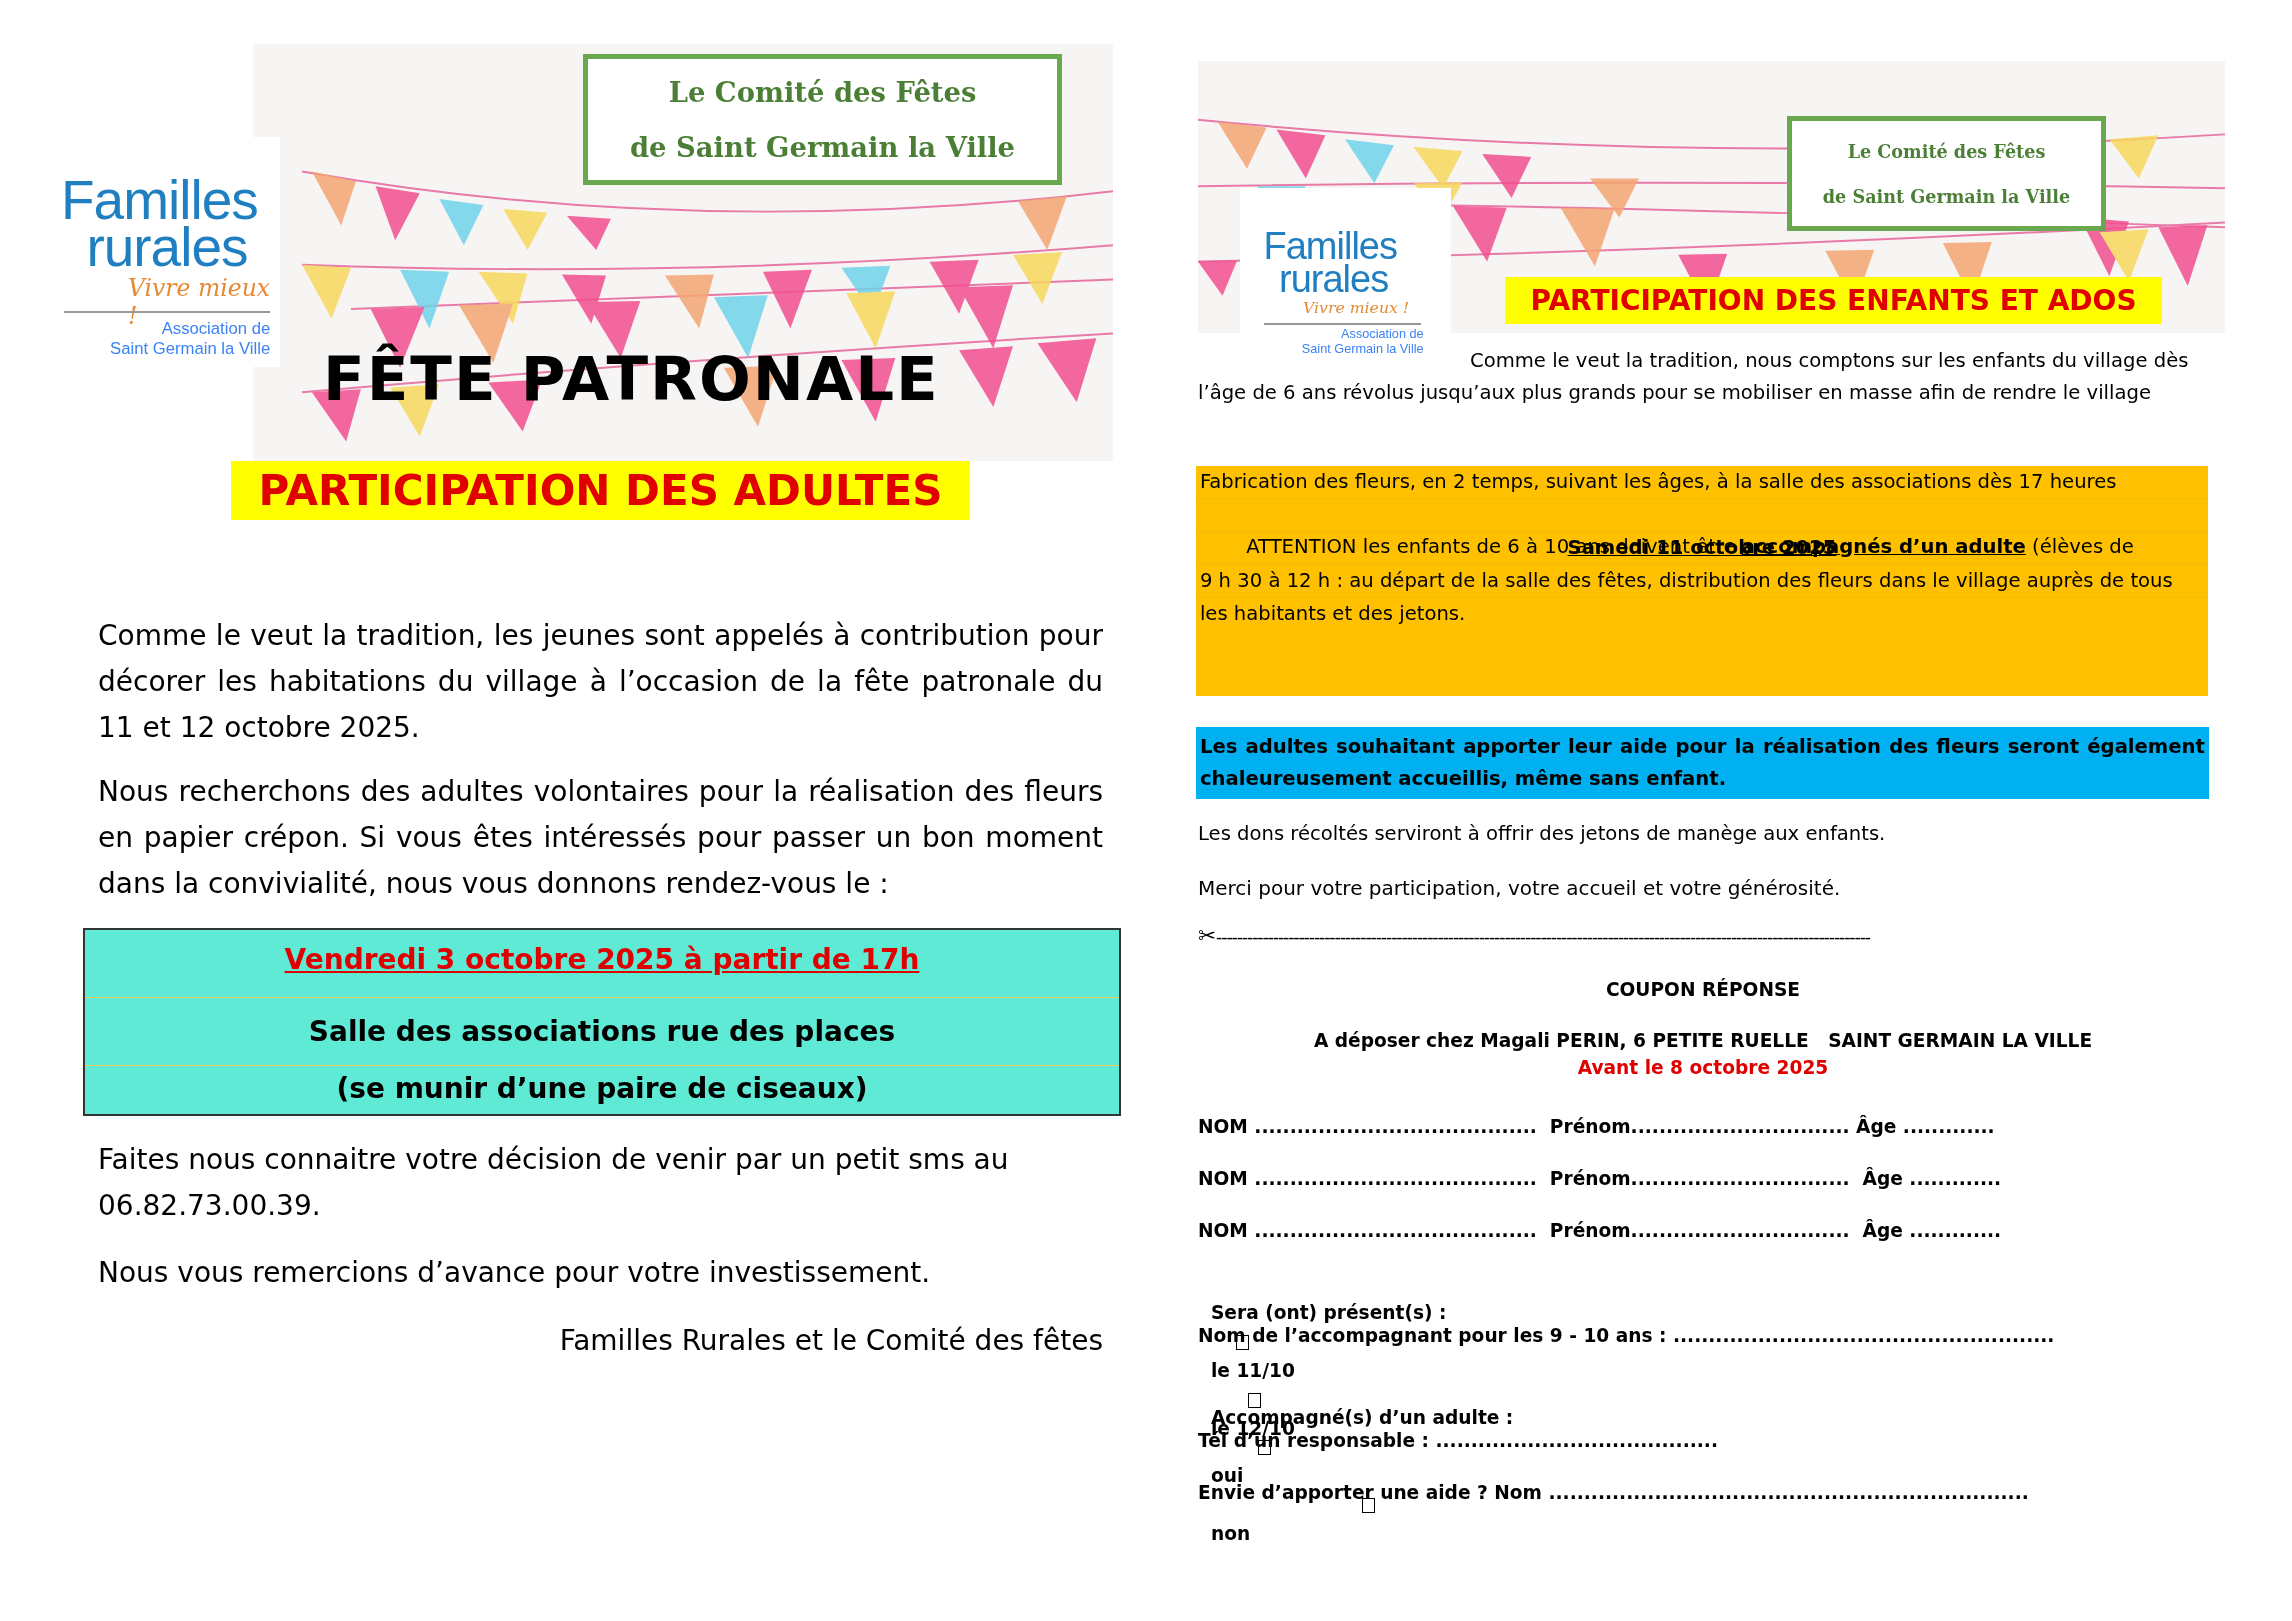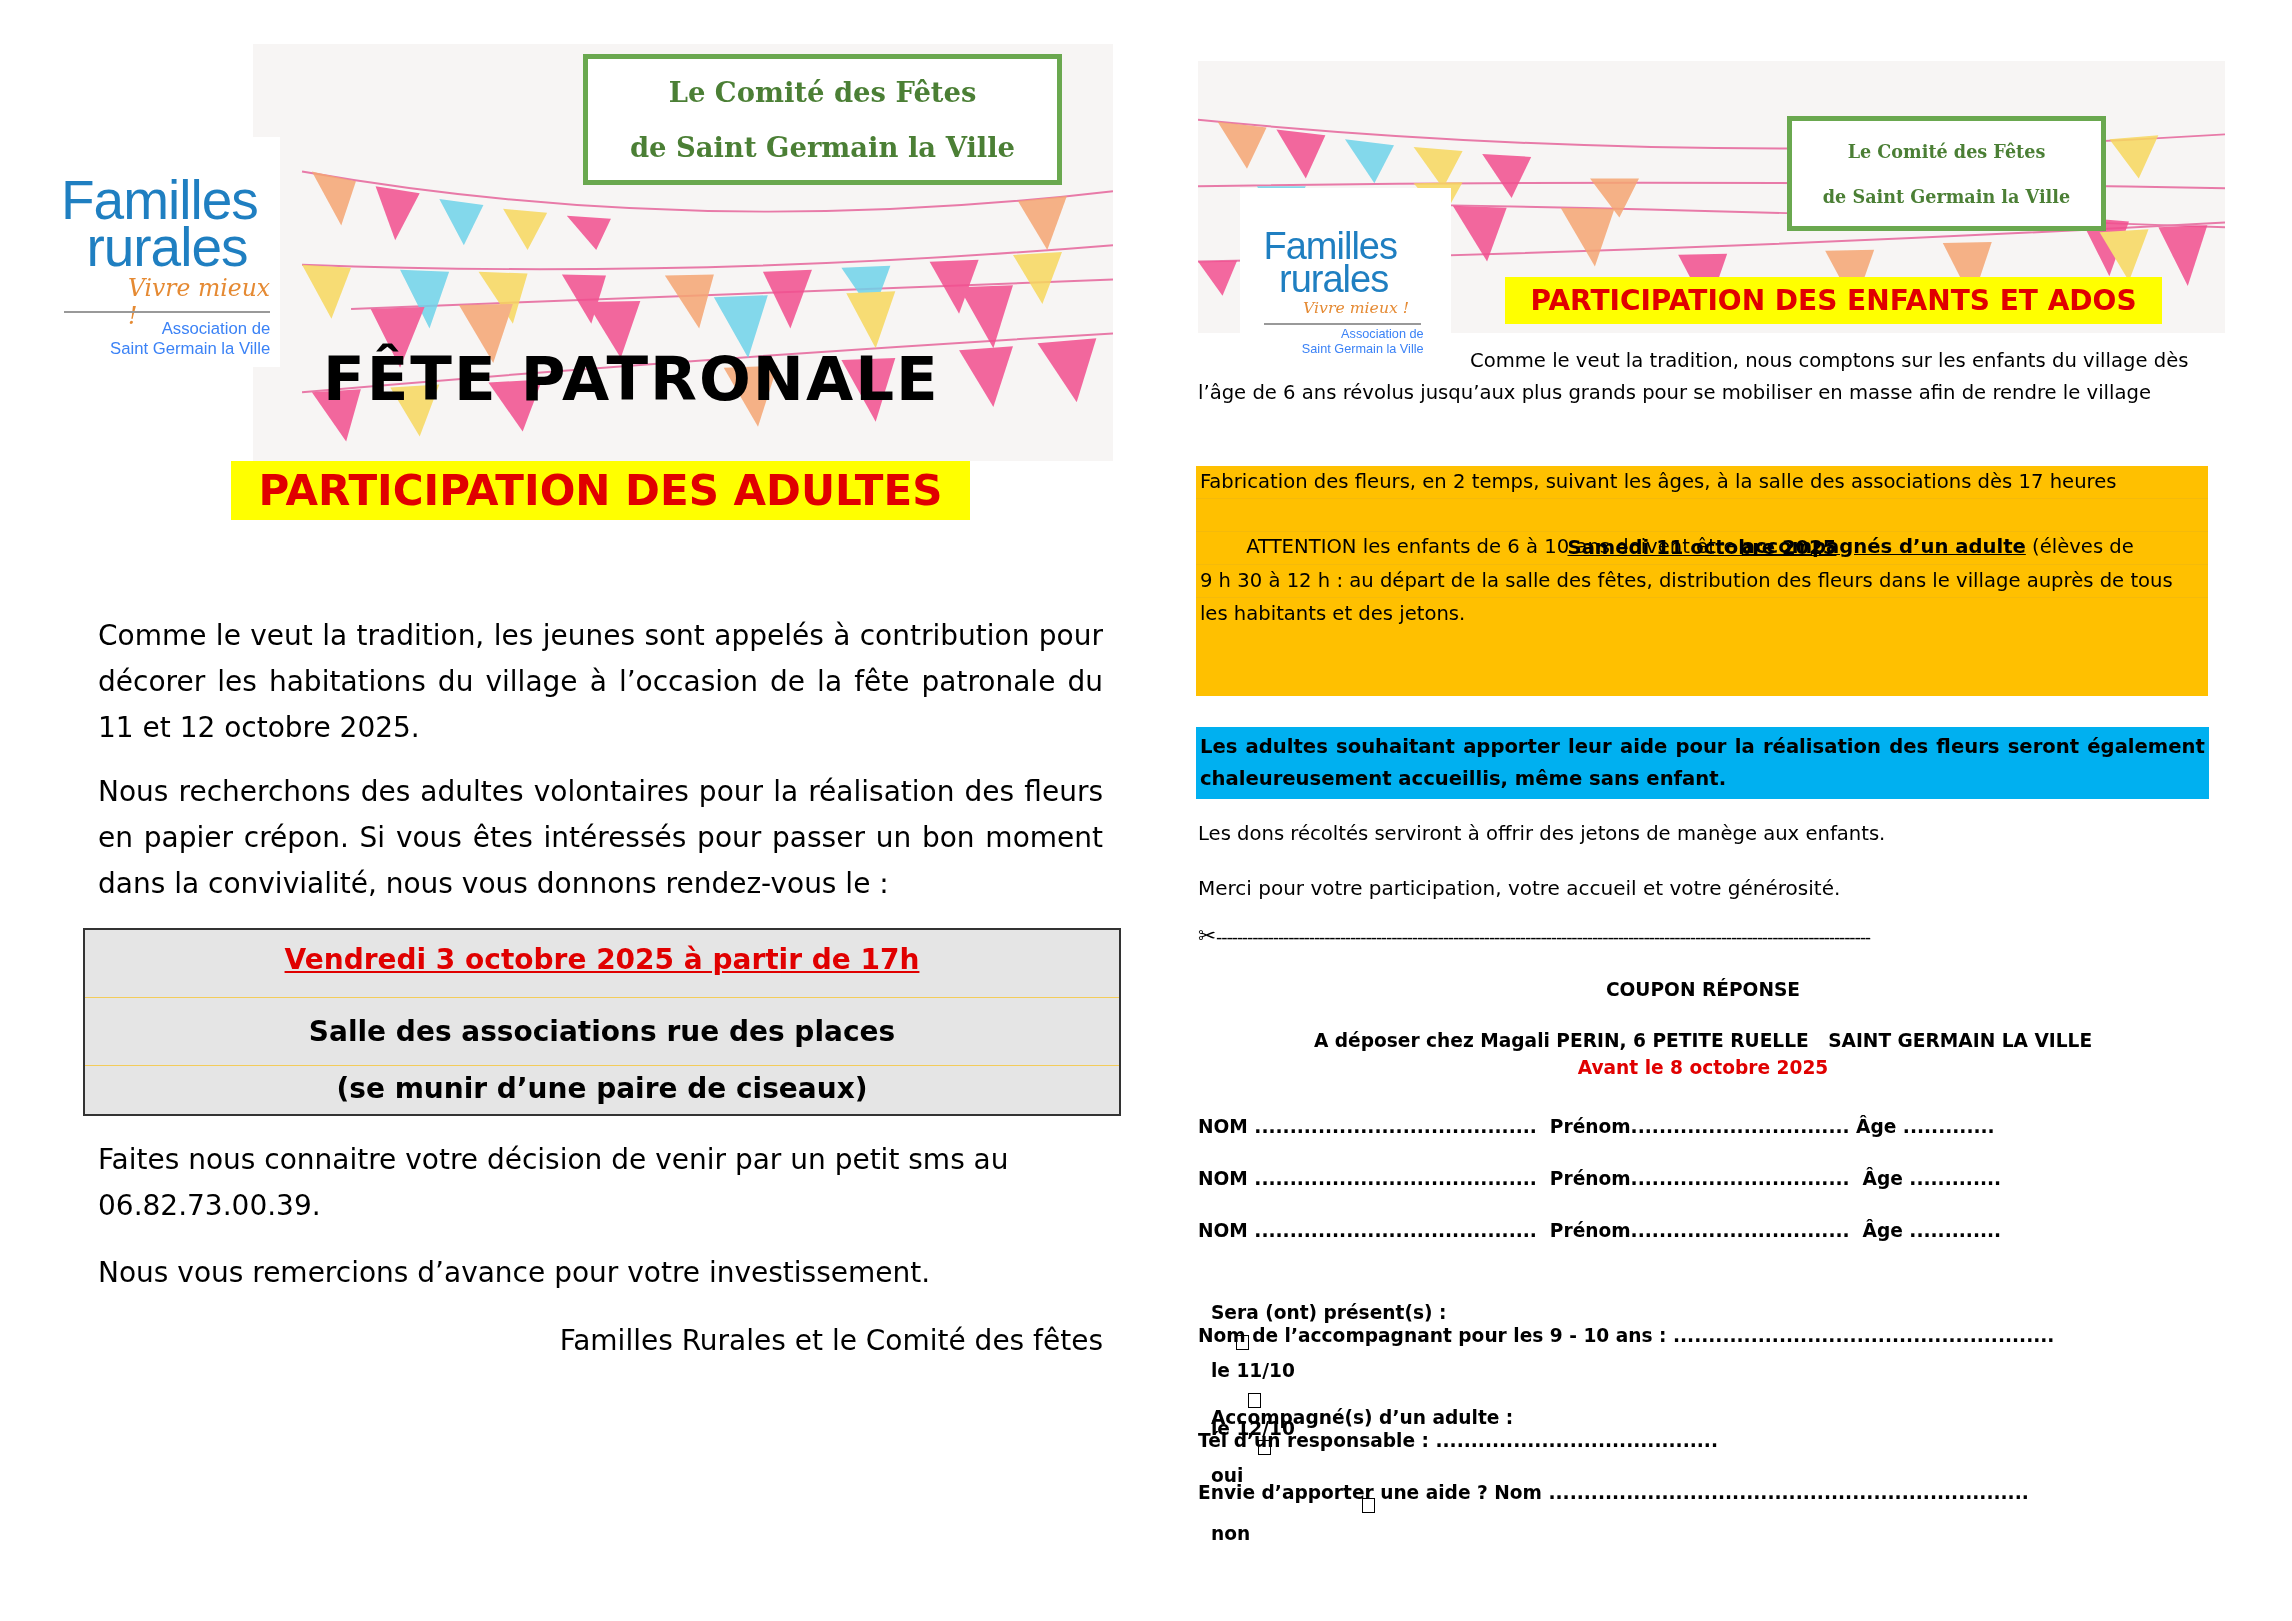--- a/index.html
+++ b/index.html
@@ -9,21 +9,21 @@
   .banner svg{position:absolute;left:0;top:0;width:100%;height:100%;}
   .logo{background:#fff;}
   .logo .word{font-family:"Liberation Sans",sans-serif;color:#1f7fc1;font-weight:400;line-height:0.9;text-align:left;letter-spacing:-1px;}
   .logo .tag{font-family:"DejaVu Serif",serif;font-style:italic;color:#e58a33;}
   .logo .rule{border-top:2px solid #999;}
   .logo .assoc{font-family:"Liberation Sans",sans-serif;color:#3b82f6;text-align:right;line-height:1.2;}
   .green-box{border:5.9px solid #6aa84f;background:#fff;color:#4b7f35;font-family:"DejaVu Serif",serif;font-weight:bold;text-align:center;display:flex;flex-direction:column;justify-content:center;}
   .title-big{font-family:"DejaVu Sans",sans-serif;font-weight:900;color:#000;letter-spacing:2px;}
   .hl{background:#ffff00;color:#e00000;font-weight:bold;font-family:"DejaVu Sans",sans-serif;text-align:center;}
   .para{font-family:"DejaVu Sans",sans-serif;text-align:justify;}
-  .yellow-box{background:#e5e5e5;border:2px solid #333;text-align:center;font-family:"DejaVu Sans",sans-serif;}
+  .yellow-box{background:#5eead4;border:2px solid #333;text-align:center;font-family:"DejaVu Sans",sans-serif;}
   .yellow-box .row{border-bottom:1px solid #f3cc5a;}
   .orange-box{background:#ffc000;font-family:"DejaVu Sans",sans-serif;}
   .orange-box .row{border-bottom:1px solid #f4ba0b;}
   .blue-box{background:#00b0f0;font-family:"DejaVu Sans",sans-serif;font-weight:bold;text-align:justify;}
   .u{text-decoration:underline;}
   .form-line{font-family:"DejaVu Sans",sans-serif;font-weight:bold;white-space:pre;}
   .cb{display:inline-block;width:10.8px;height:12.7px;border:1.5px solid #000;vertical-align:middle;margin:0 3.9px;}
 </style>
 </head>
 <body>

